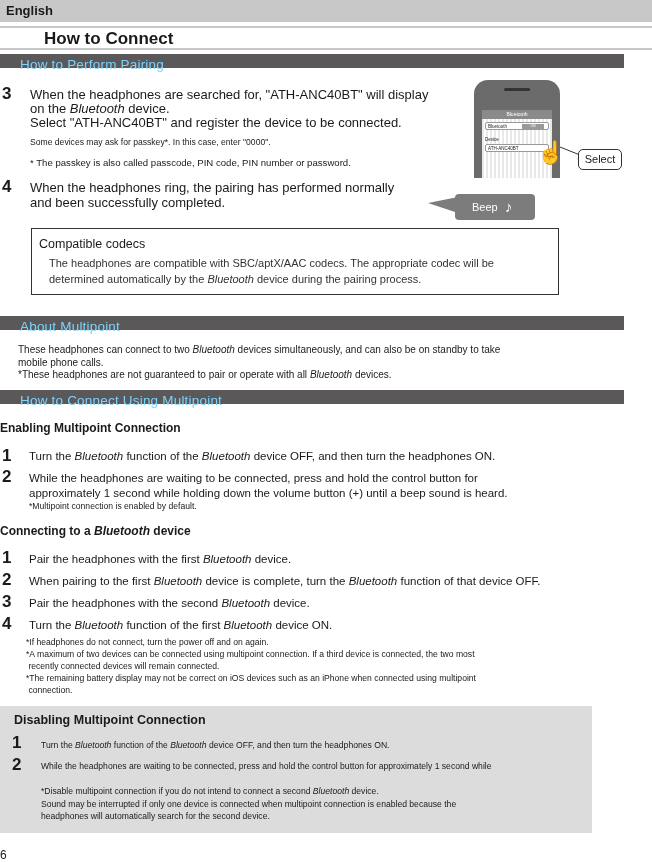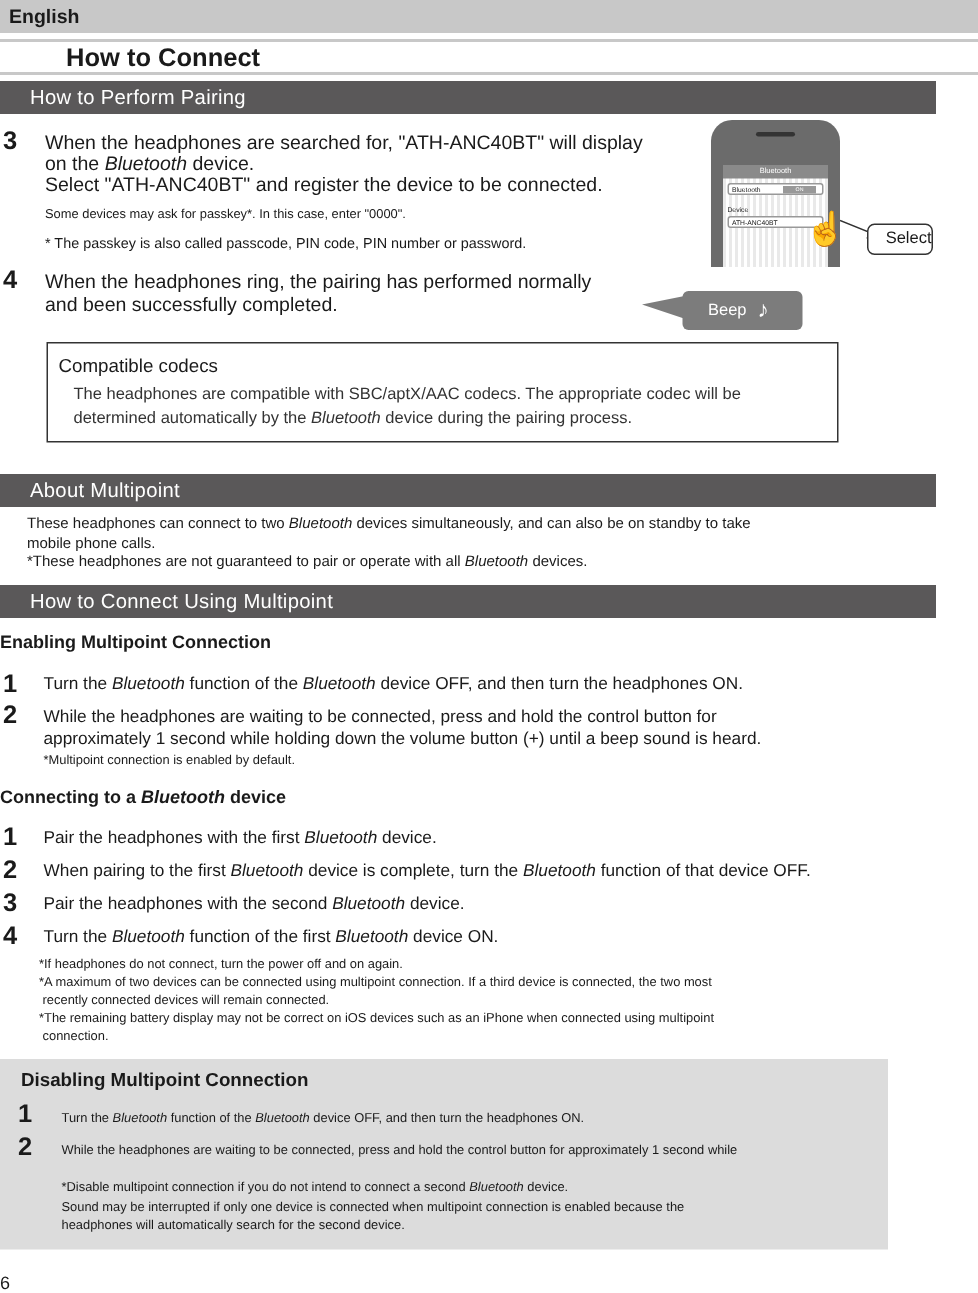--- a/index.html
+++ b/index.html
@@ -2,21 +2,21 @@
 <html><head>
 <meta charset="utf-8">
 <style>
   html, body { margin:0; padding:0; background:#ffffff; }
   body { width:652px; height:862px; position:relative; overflow:hidden;
          font-family:"Liberation Sans", sans-serif; color:#1a1a1a; }
   .lang-bar { position:absolute; left:0; top:0; width:652px; height:22px; background:#c8c8c8; }
   .lang-bar span { position:absolute; left:6px; top:3px; font-size:13px; font-weight:bold; }
   .rule { position:absolute; left:0; width:652px; height:2px; background:#c8c8c8; }
   .page-title { position:absolute; left:0; top:29px; font-size:17px; font-weight:bold;padding-left:44px; }
-  .sec-bar { position:absolute; left:0; width:624px; height:22px; background:#5a5859; color:#ffffff; }
+  .sec-bar { position:absolute; left:0; width:624px; height:14px; background:#5a5859; color:#7dd3fc; }
   .sec-bar span { position:absolute; left:20px; top:3px; font-size:13.5px; letter-spacing:0.2px; }
   .stepnum { position:absolute; font-weight:bold; font-size:17px; line-height:17px; }
   .txt { position:absolute; font-size:13px; line-height:15px; }
   .txt.small { font-size:8.6px; line-height:12px; }
   .txt.fn { font-size:9.6px; line-height:11.5px; }
   i { font-style:italic; }
   .codec-box { position:absolute; left:31px; top:228px; width:526px; height:65px; border:1px solid #333; background:#fff; }
   .codec-box .h { position:absolute; left:7px; top:8px; font-size:12.5px; font-weight:normal; }
   .codec-box .b { position:absolute; left:17px; top:26px; width:505px; font-size:11px; line-height:16px; color:#333; }
   .subhead { position:absolute; left:0; font-size:12px; font-weight:bold; }
@@ -27,21 +27,21 @@
            border-radius:14px 14px 0 0; overflow:hidden; }
   .phone .spk { position:absolute; left:30px; top:8px; width:26px; height:3px; background:#333; border-radius:2px; }
   .phone .scr { position:absolute; left:8px; top:30px; width:70px; height:68px;
                 background:repeating-linear-gradient(90deg,#e9e9e9 0 2px,#ffffff 2px 4px); }
   .phone .sh { height:9px; background:#8a8a8a; color:#fff; font-size:5px; text-align:center; line-height:9px; }
   .phone .row { position:absolute; left:3px; width:64px; height:8px; background:#fff; border:1px solid #999;
                 border-radius:2px; font-size:4.5px; line-height:8px; padding-left:2px; box-sizing:border-box; }
   .phone .lbl { position:absolute; left:3px; font-size:4.5px; }
   .phone .toggle { position:absolute; right:4px; top:1px; width:22px; height:5px; background:#999; color:#fff; font-size:3.5px; line-height:5px; text-align:center; }
   .select-bubble { position:absolute; left:578px; top:149px; width:42px; height:19px; border:1px solid #333;
-                   border-radius:5px; background:#fff; font-size:11px; text-align:right; line-height:19px; }
+                   border-radius:5px; background:#fff; font-size:11px; text-align:center; line-height:19px; }
   .beep { position:absolute; left:455px; top:194px; width:80px; height:26px; background:#7c7c7c; border-radius:4px;
           color:#fff; font-size:11px; line-height:26px;text-align:center; }
   .beep .t { position:absolute; left:17px; }
   .beep .n { position:absolute; left:50px; font-size:15px; }
   .hand { position:absolute; left:537px; top:140px; font-size:22px; }
 </style>
 </head>
 <body>
 
 <div class="lang-bar">

